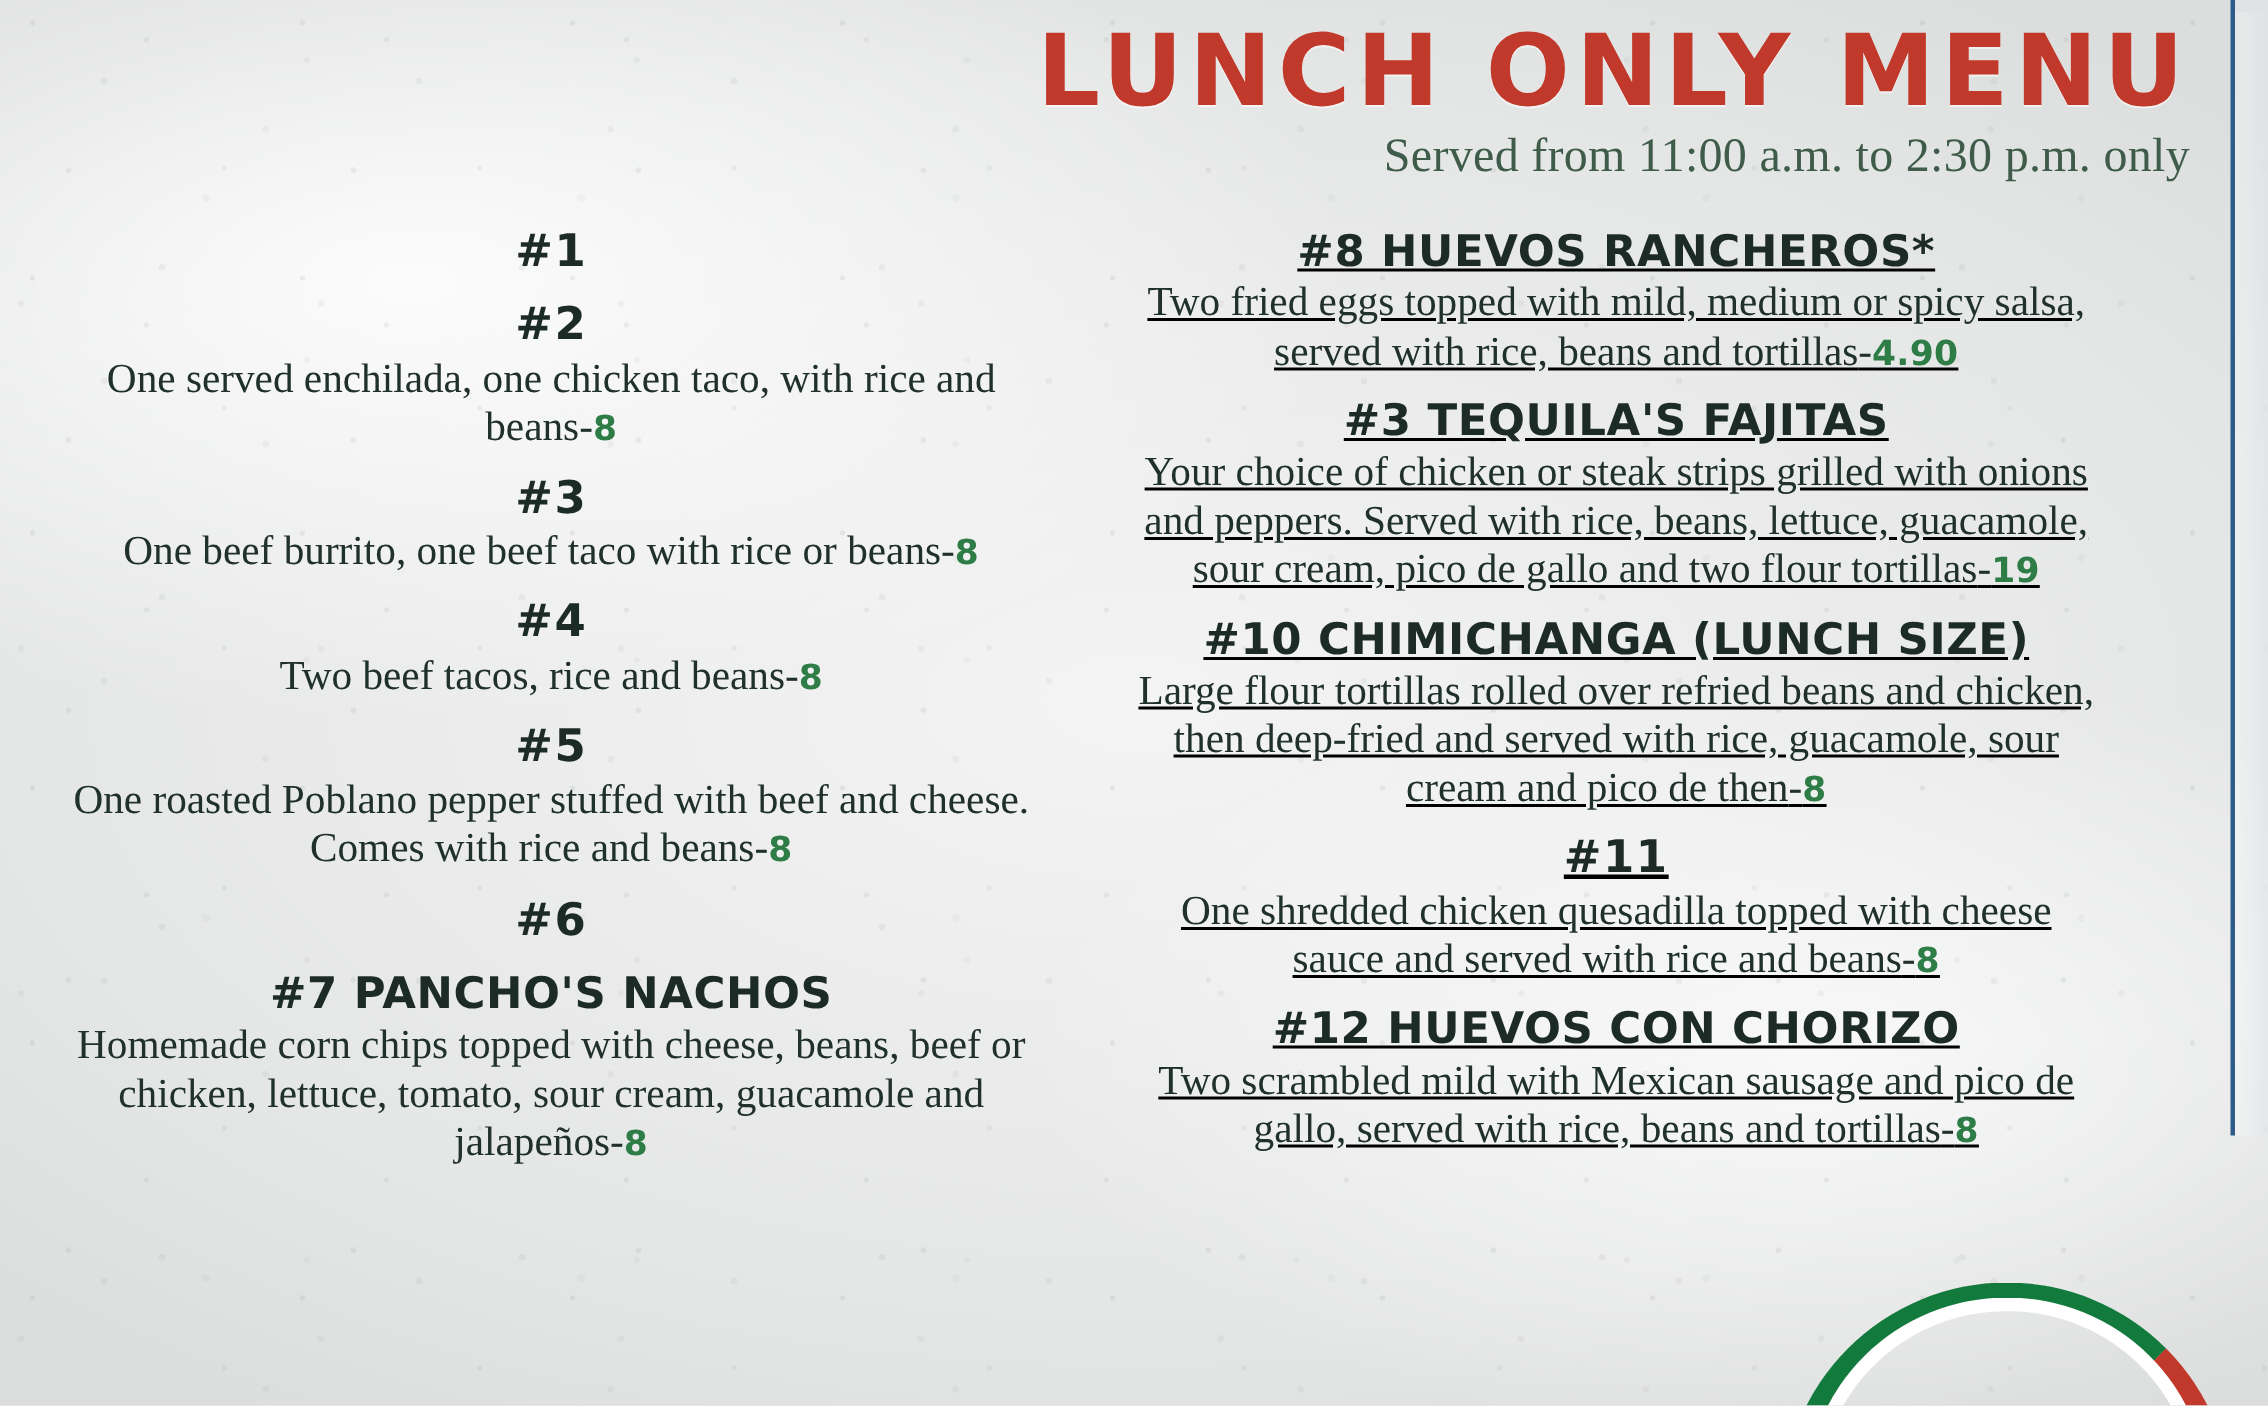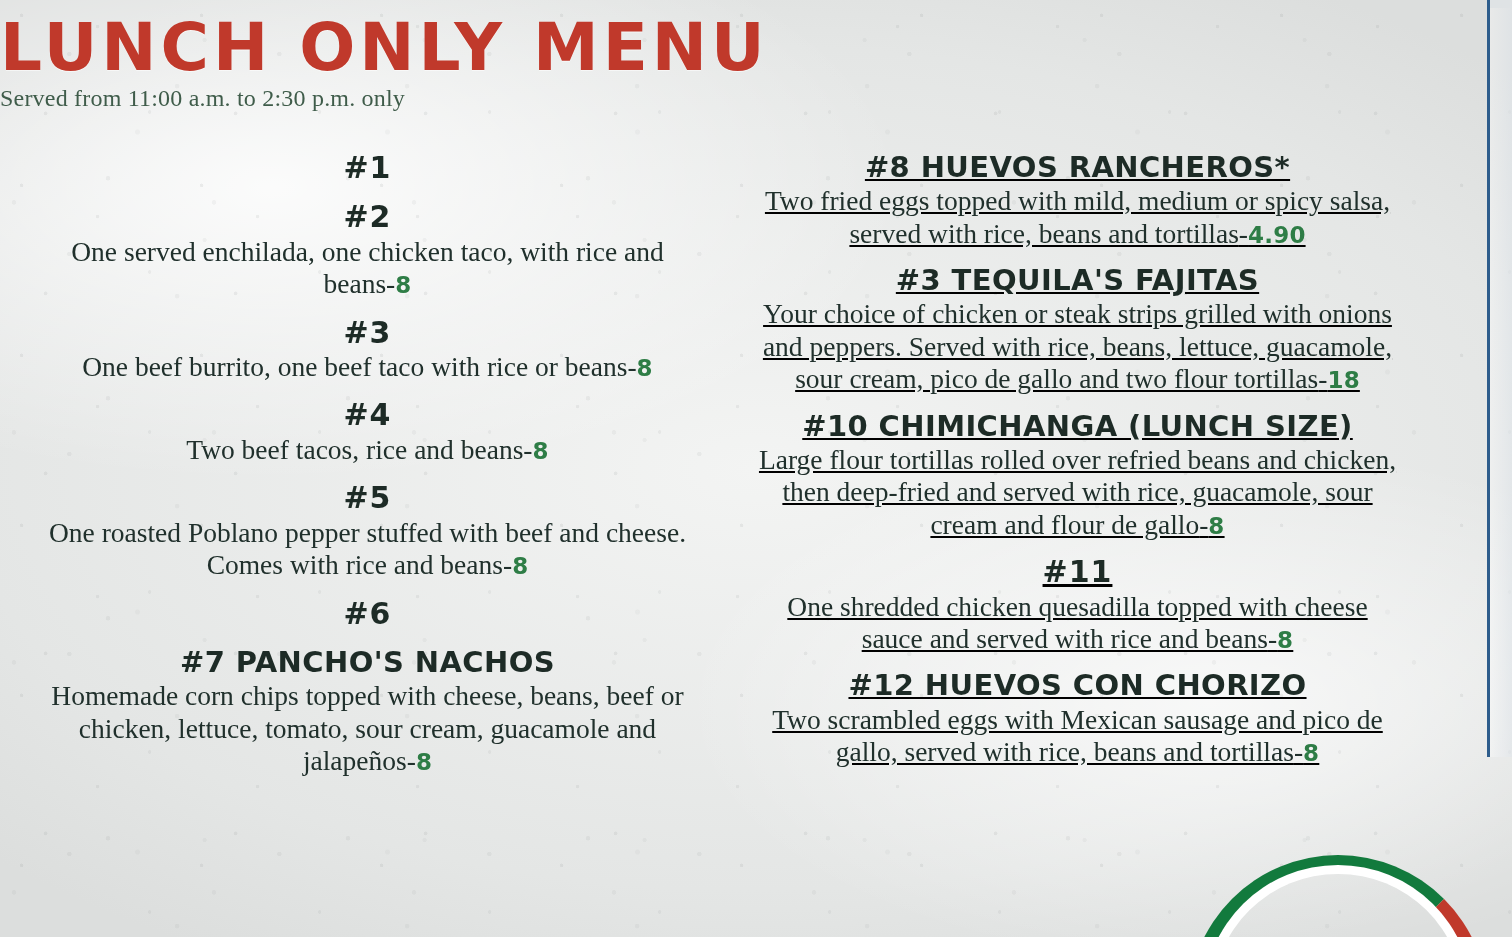--- a/index.html
+++ b/index.html
@@ -62,35 +62,35 @@
     width: 22px;
     height: 8px;
     background: #dfe3e5;
   }
 
   #header {
     position: absolute;
     top: 14px;
     left: 0;
     width: 1460px;
-    text-align: left;
+    text-align: right;
   }
   #title {
     font-family: "DejaVu Sans", sans-serif;
     font-size: 66px;
     font-weight: 700;
     letter-spacing: 4px;
     color: #c0392b;
     line-height: 1.02;
     text-shadow: 0 1px 0 rgba(255,255,255,0.55);
   }
   #subtitle {
     margin-top: 4px;
     font-family: "Liberation Serif", serif;
-    font-size: 24px;
+    font-size: 32px;
     color: #3f5c4a;
     letter-spacing: 0.2px;
   }
 
   #columns {
     position: absolute;
     top: 150px;
     left: 0;
     width: 1460px;
     display: flex;
@@ -244,42 +244,42 @@
       <div class="item">
         <div class="item-heading">#8 HUEVOS RANCHEROS*</div>
         <div class="item-desc">
           <span>Two fried eggs topped with mild, medium or spicy salsa, served with rice, beans and tortillas</span><span class="dash">-</span><span class="price">4.90</span>
         </div>
       </div>
 
       <div class="item">
         <div class="item-heading">#3 TEQUILA'S FAJITAS</div>
         <div class="item-desc">
-          <span>Your choice of chicken or steak strips grilled with onions and peppers. Served with rice, beans, lettuce, guacamole, sour cream, pico de gallo and two flour tortillas</span><span class="dash">-</span><span class="price">18</span>
+          <span>Your choice of chicken or steak strips grilled with onions and peppers. Served with rice, beans, lettuce, guacamole, sour cream, pico de gallo and two flour tortillas</span><span class="dash">-</span><span class="price">19</span>
         </div>
       </div>
 
       <div class="item">
         <div class="item-heading">#10 CHIMICHANGA (LUNCH SIZE)</div>
         <div class="item-desc">
-          <span>Large flour tortillas rolled over refried beans and chicken, then deep-fried and served with rice, guacamole, sour cream and flour de gallo</span><span class="dash">-</span><span class="price">8</span>
+          <span>Large flour tortillas rolled over refried beans and chicken, then deep-fried and served with rice, guacamole, sour cream and pico de then</span><span class="dash">-</span><span class="price">8</span>
         </div>
       </div>
 
       <div class="item">
         <div class="item-heading plain">#11</div>
         <div class="item-desc">
           <span>One shredded chicken quesadilla topped with cheese sauce and served with rice and beans</span><span class="dash">-</span><span class="price">8</span>
         </div>
       </div>
 
       <div class="item">
         <div class="item-heading">#12 HUEVOS CON CHORIZO</div>
         <div class="item-desc">
-          <span>Two scrambled eggs with Mexican sausage and pico de gallo, served with rice, beans and tortillas</span><span class="dash">-</span><span class="price">8</span>
+          <span>Two scrambled mild with Mexican sausage and pico de gallo, served with rice, beans and tortillas</span><span class="dash">-</span><span class="price">8</span>
         </div>
       </div>
 
     </div>
 
   </div>
 
   <div id="ribbon"></div>
   <div id="ribbon-inner"></div>
 

